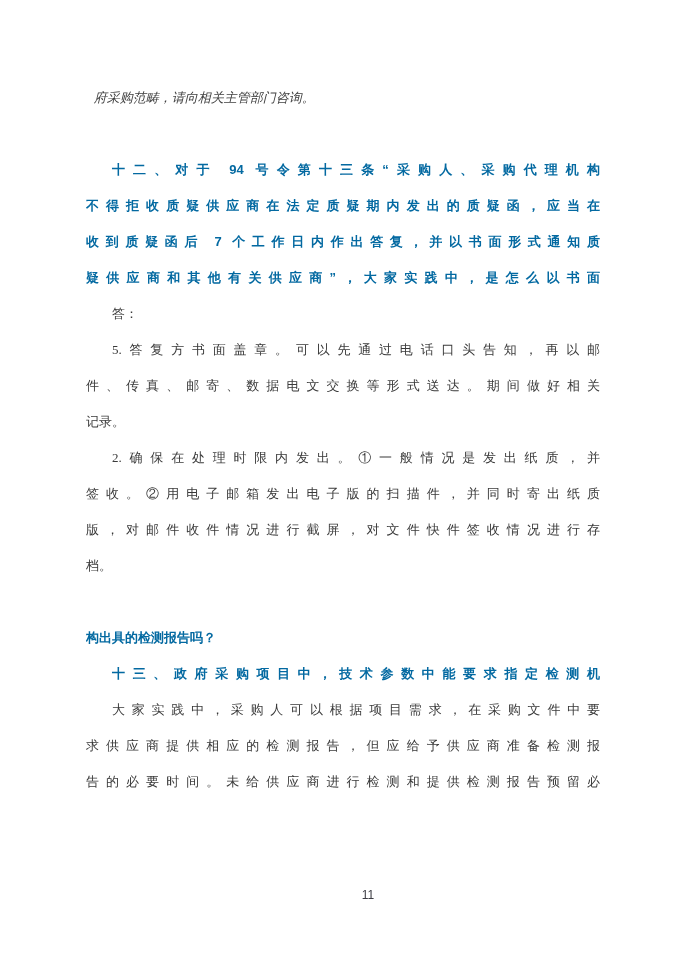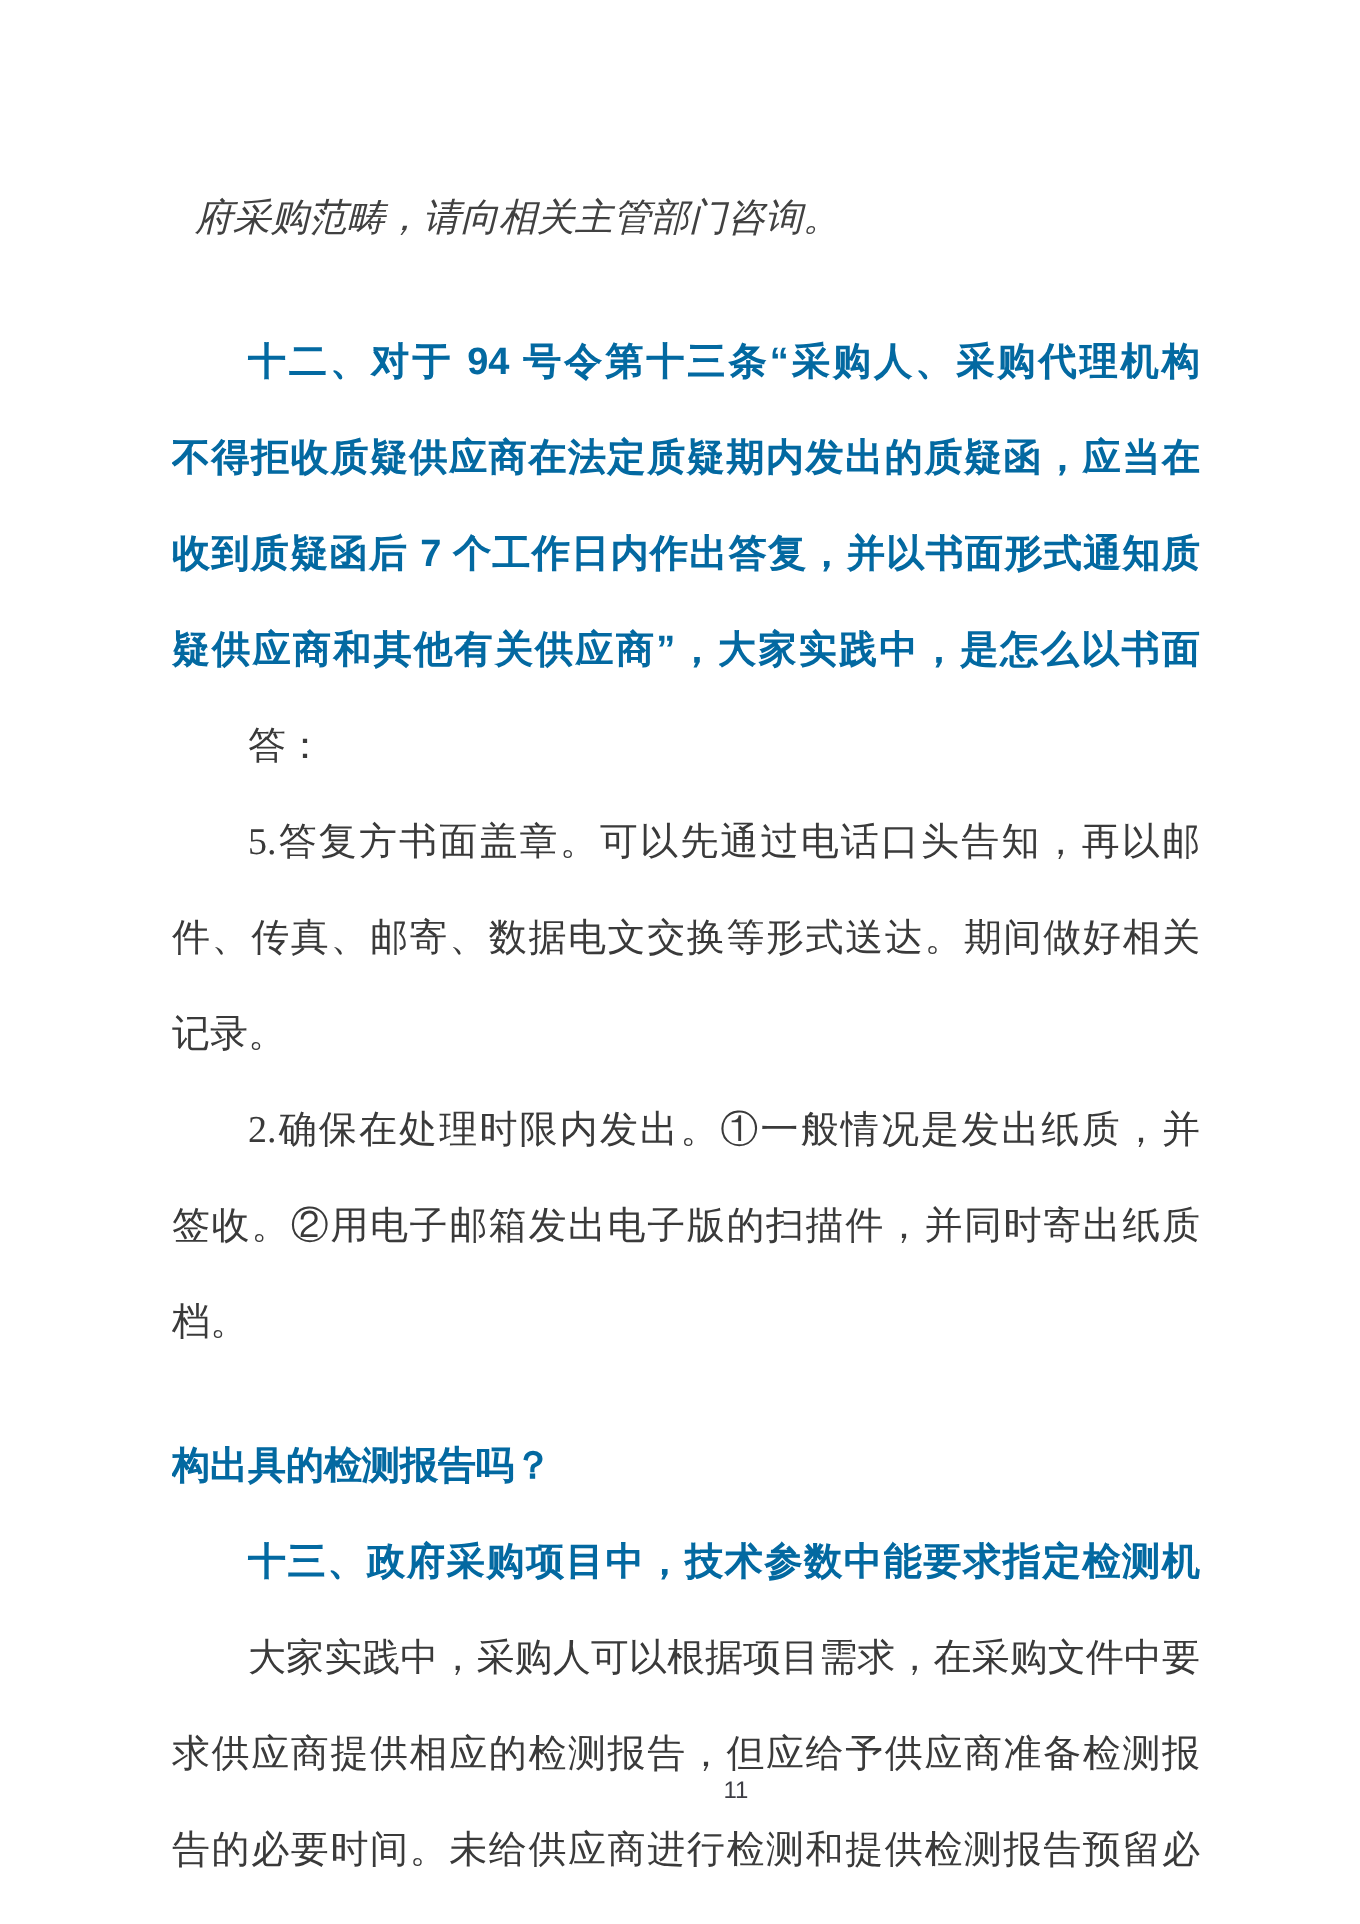--- a/index.html
+++ b/index.html
@@ -18,26 +18,25 @@
     position: absolute;
     left: 86px;
     top: 80px;
     width: 514px;
   }
   .para { margin: 0; }
   .para.sp { margin-top: 36px; }
   .line {
     height: 36px;
     line-height: 36px;
-    font-size: 19px;
+    font-size: 13px;
     white-space: normal;
     text-align: justify;
     text-align-last: justify;
     overflow: hidden;
-    margin-top: 12px;
   }
   .line.lastline {
     text-align: left;
     text-align-last: left;
   }
   .line.first { text-indent: 2em; }
   .para.continuation .line { text-indent: 0.6em; }
   .para.body .line {
     font-family: "Liberation Serif", "DejaVu Serif", serif;
     color: #3a3a3a;
@@ -82,20 +81,21 @@
         <div class="line first lastline">答：</div>
       </div>
       <div class="para body">
         <div class="line first">5.答复方书面盖章。可以先通过电话口头告知，再以邮</div>
         <div class="line">件、传真、邮寄、数据电文交换等形式送达。期间做好相关</div>
         <div class="line lastline">记录。</div>
       </div>
       <div class="para body">
         <div class="line first">2.确保在处理时限内发出。①一般情况是发出纸质，并</div>
         <div class="line">签收。②用电子邮箱发出电子版的扫描件，并同时寄出纸质</div>
+        <div class="line">版，对邮件收件情况进行截屏，对文件快件签收情况进行存</div>
         <div class="line lastline">档。</div>
       </div>
       <div class="para heading sp">
         <div class="line lastline">构出具的检测报告吗？</div>
         <div class="line first">十三、政府采购项目中，技术参数中能要求指定检测机</div>
       </div>
       <div class="para body">
         <div class="line first">大家实践中，采购人可以根据项目需求，在采购文件中要</div>
         <div class="line">求供应商提供相应的检测报告，但应给予供应商准备检测报</div>
         <div class="line">告的必要时间。未给供应商进行检测和提供检测报告预留必</div>

